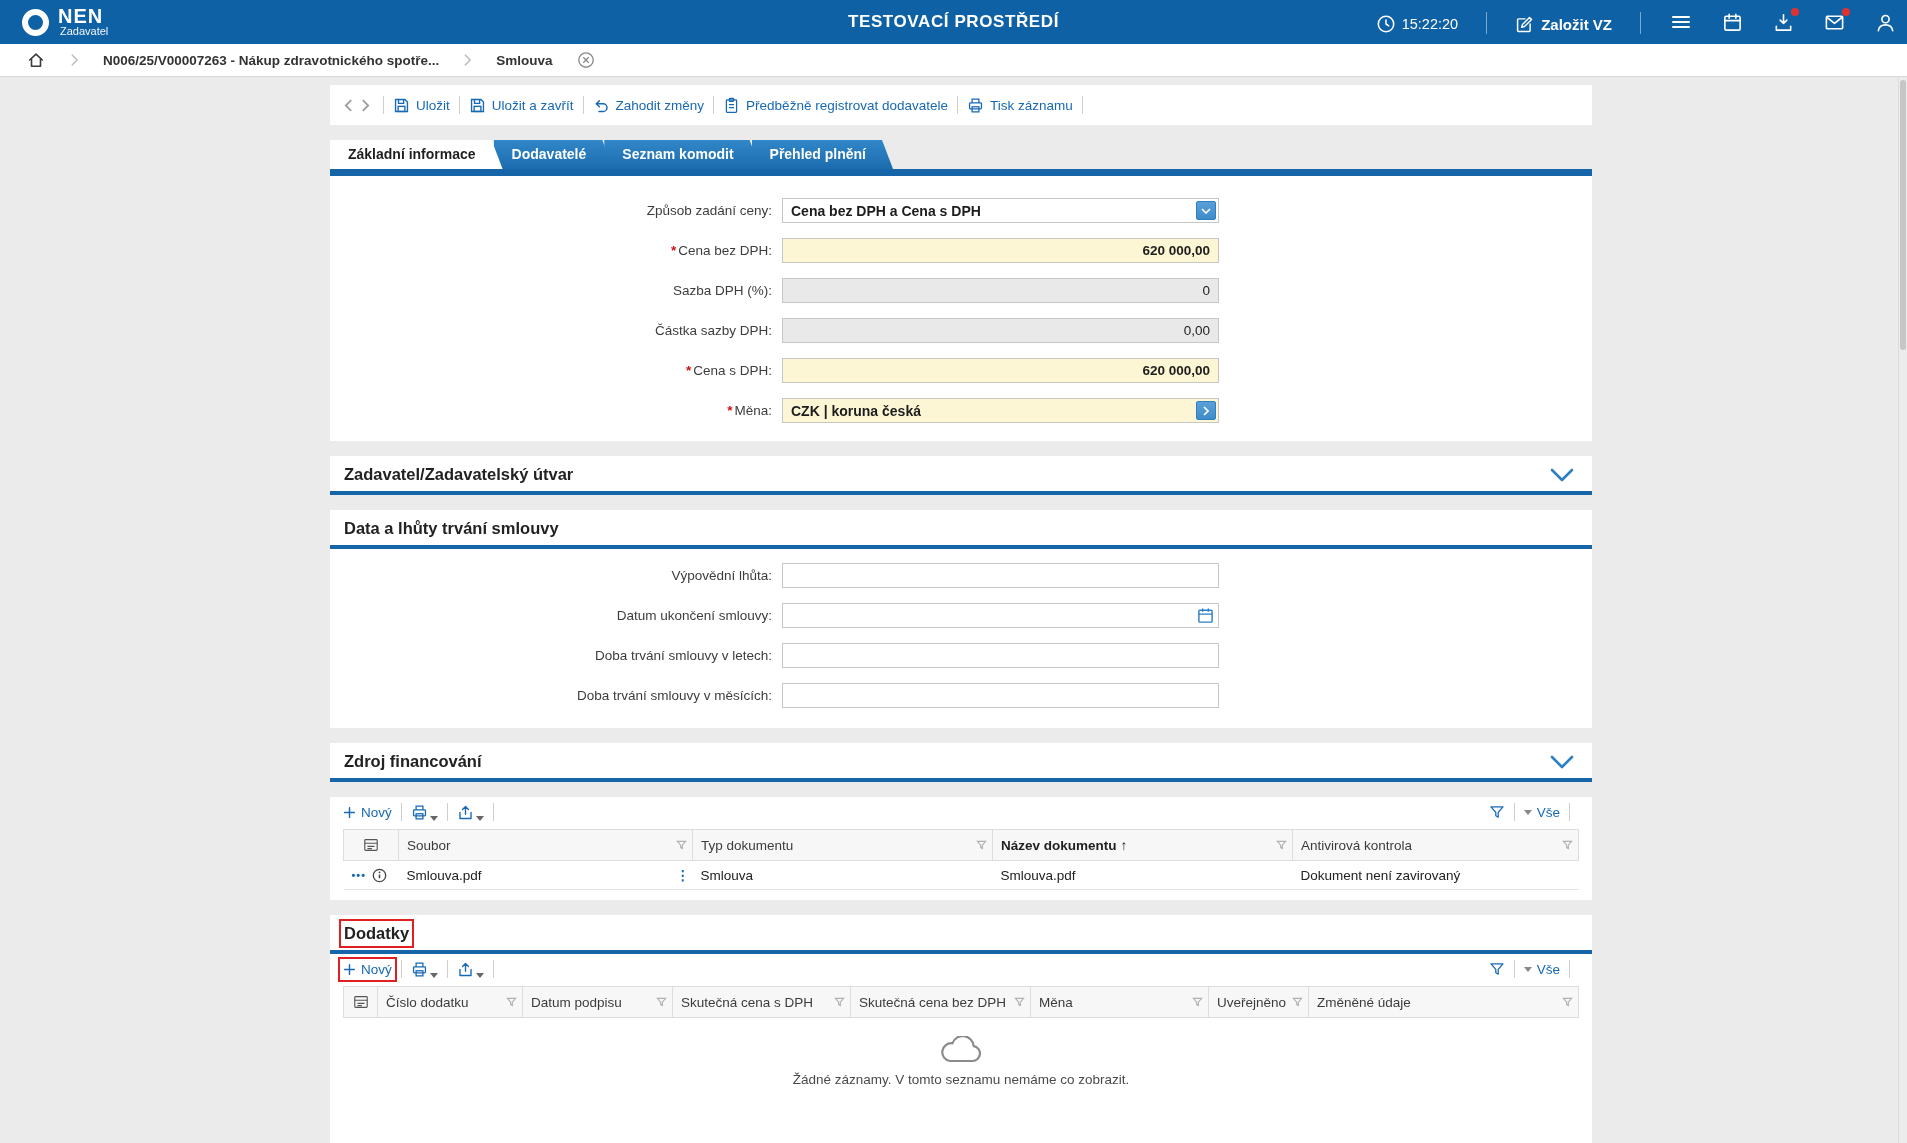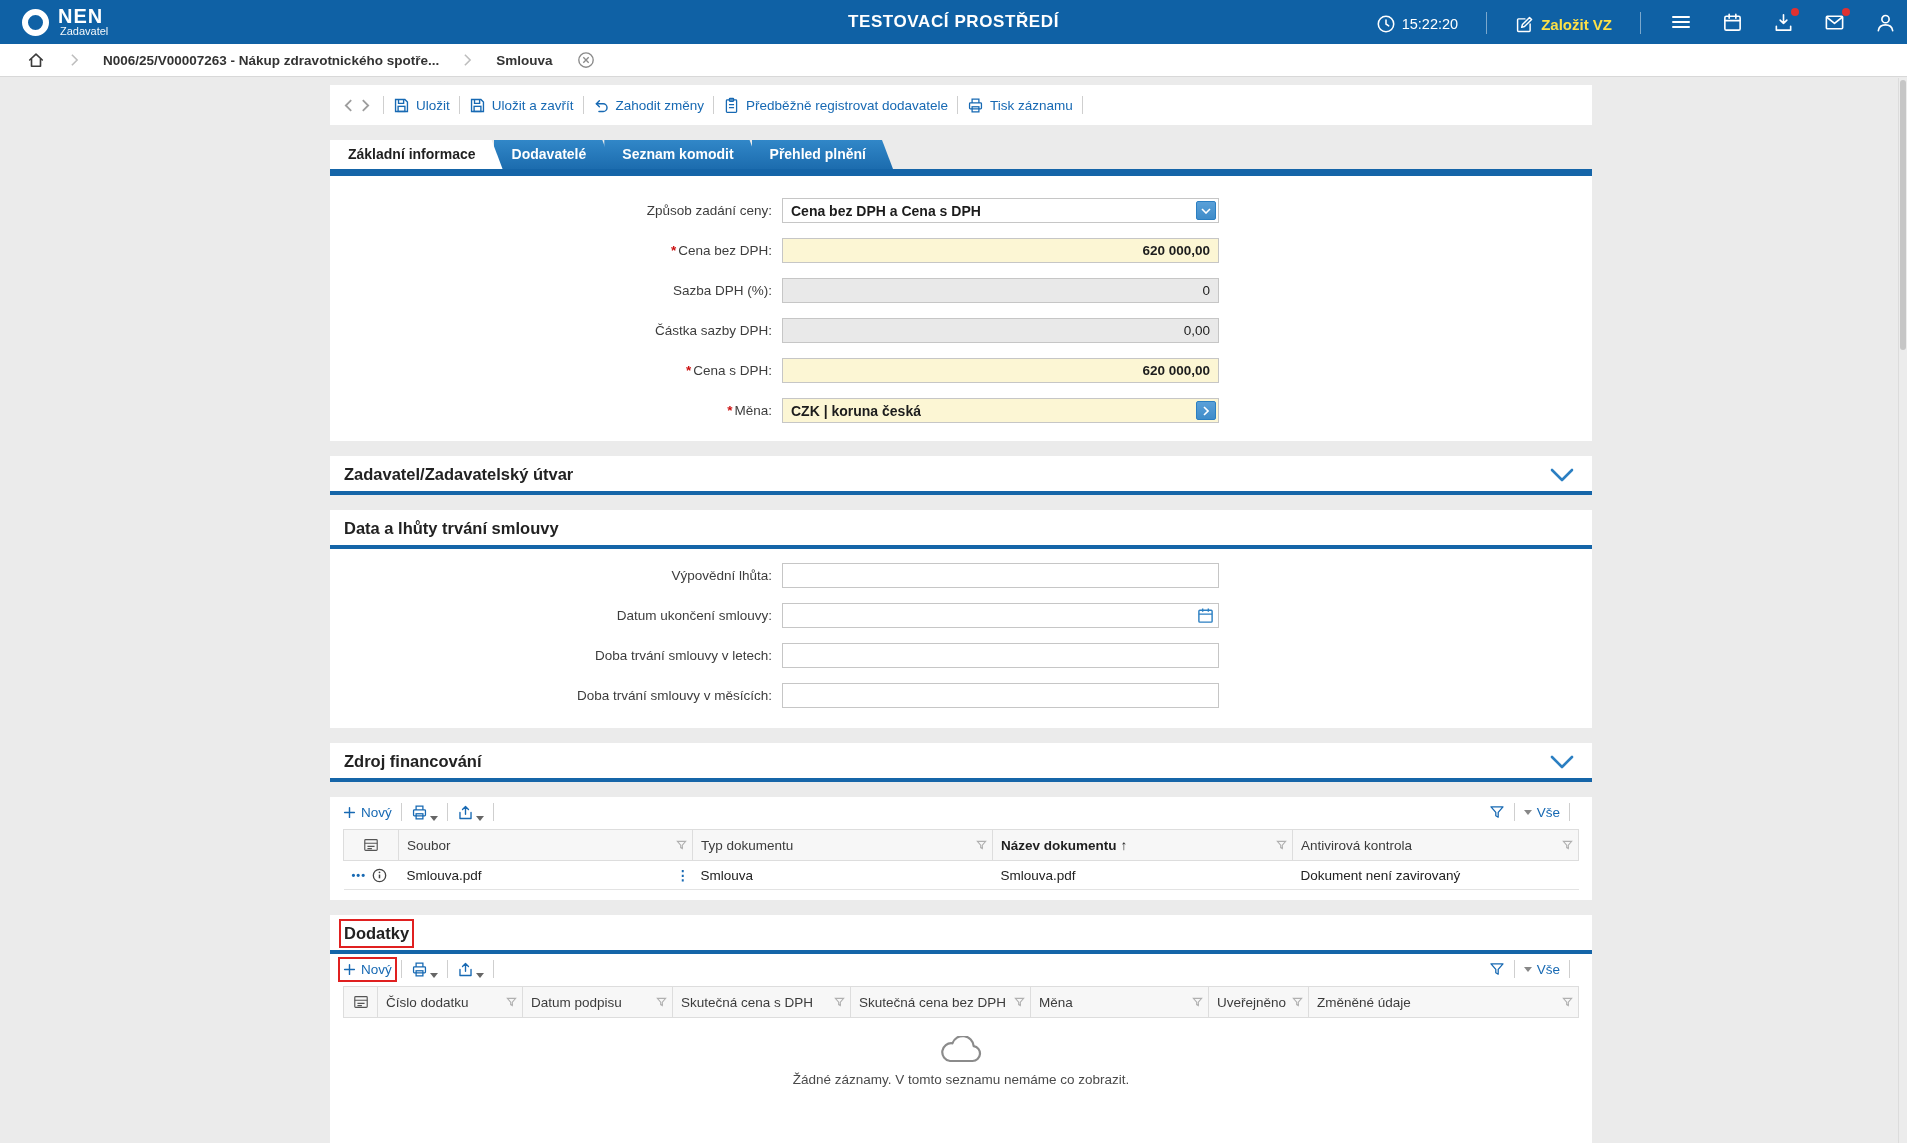--- a/index.html
+++ b/index.html
@@ -11,21 +11,21 @@
 
   
   .topbar { height:44px; background:#0f61a5; display:flex; align-items:center; position:relative; padding:0 10px 0 22px; color:#fff; }
   .logo { display:flex; align-items:center; gap:9px; }
   .logo-ring { width:27px; height:27px; border:6px solid #fff; border-radius:50%; display:inline-block; }
   .logo-txt b { font-size:20px; letter-spacing:1px; display:block; line-height:18px; }
   .logo-txt i { font-size:11px; display:block; margin-left:2px; opacity:.95; }
   .env-title { position:absolute; left:0; right:0; text-align:center; font-weight:bold; font-size:17px; letter-spacing:.6px; pointer-events:none; }
   .top-right { margin-left:auto; display:flex; align-items:flex-end; gap:28px; z-index:2; }
   .clock { display:flex; align-items:center; gap:6px; font-size:14.5px; }
-  .create-vz { display:flex; align-items:center; gap:7px; color:#fde047; font-weight:bold; font-size:15px; }
+  .create-vz { display:flex; align-items:center; gap:7px; color:#ffffff; font-weight:bold; font-size:15px; }
   .wsep { width:1px; height:22px; background:rgba(255,255,255,.45); }
   .hicon { position:relative; display:inline-flex; padding:1px; cursor:pointer; }
   .badge { position:absolute; top:-3px; right:-4px; width:8px; height:8px; border-radius:50%; background:#e03131; }
 
   
   .crumbbar { height:33px; background:#fff; border-bottom:1px solid #d8d8d8; display:flex; align-items:center; gap:24px; padding:15px 26px; }
   .crumb { font-weight:bold; font-size:13.5px; color:#333; cursor:pointer; }
 
   
   .content { width:1262px; margin-left:330px; padding-top:8px; }

